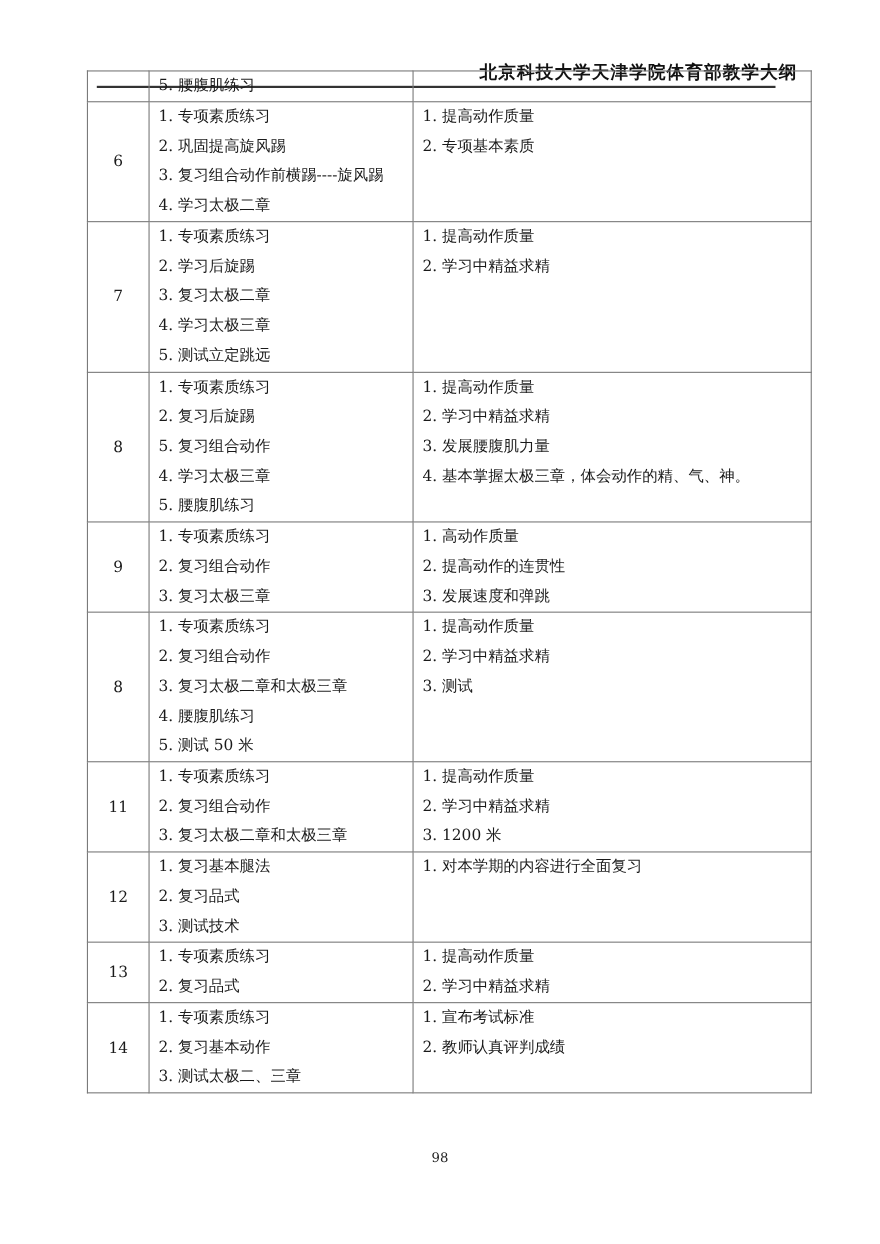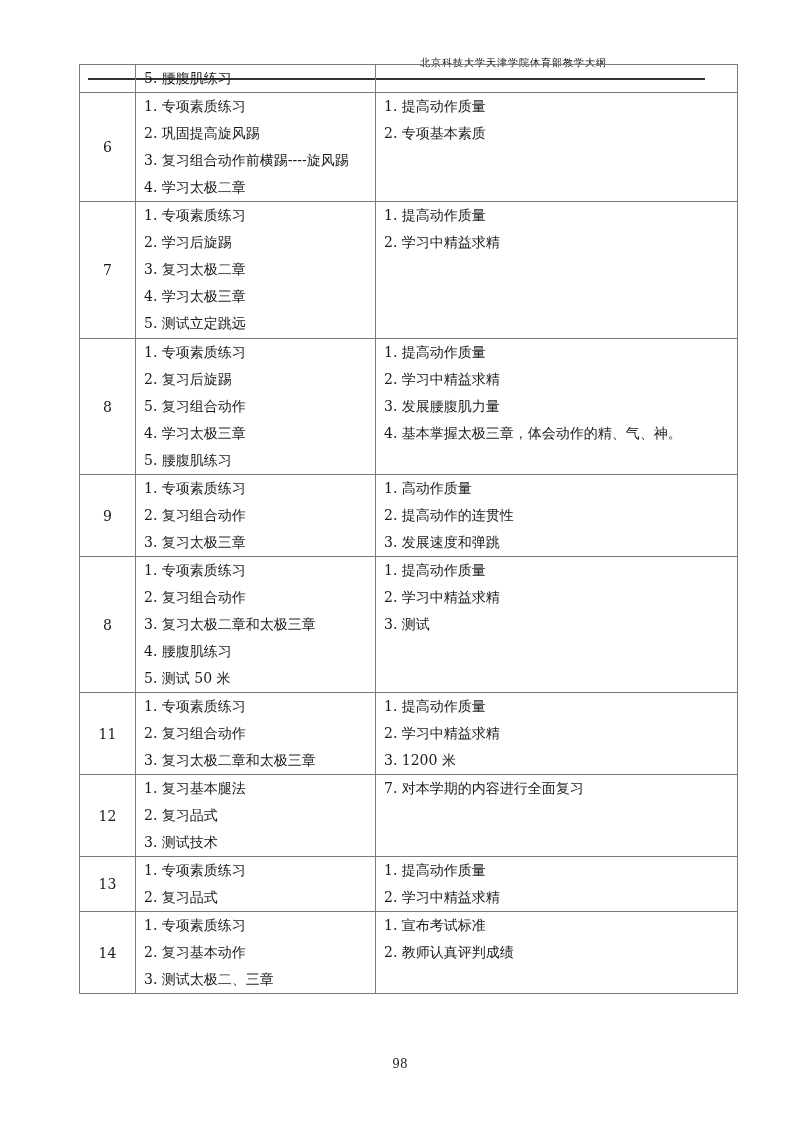--- a/index.html
+++ b/index.html
@@ -2,23 +2,23 @@
 <html><head>
 <meta charset="utf-8">
 <style>
   html, body { margin: 0; padding: 0; background: #ffffff; }
   body {
     width: 800px; height: 1131px; position: relative; overflow: hidden;
     font-family: "DejaVu Serif", "Liberation Serif", serif;
     color: #1a1a1a;
   }
   .running-header {
-    position: absolute; left: 420px; top: 56px;
+    position: absolute; left: 436px; top: 56px;
     font-family: "DejaVu Sans", "Liberation Sans", sans-serif;
-    font-weight: normal; font-size: 10px; letter-spacing: 1px; color: #111;
+    font-weight: bold; font-size: 16px; letter-spacing: 1px; color: #111;
     white-space: nowrap;
   }
   .header-rule {
     position: absolute; left: 88px; top: 78px; width: 617px; height: 2px;
     background: #333;
   }
   .syllabus-table {
     position: absolute; left: 79px; top: 64px; width: 658px;
     border-collapse: collapse; table-layout: fixed;
   }
@@ -34,21 +34,21 @@
   .week-cell {
     text-align: center; vertical-align: middle !important;
     font-size: 14px;
   }
   .line {
     height: 27px; line-height: 27px;
     padding-left: 8px; white-space: nowrap;
   }
   .page-number {
     position: absolute; top: 1045px; left: 0; width: 800px; text-align: center;
-    font-size: 12px; color: #222; margin-top: 12px;
+    font-size: 12px; color: #222;
   }
 </style>
 </head>
 <body>
 
 <div class="running-header">北京科技大学天津学院体育部教学大纲</div>
 <div class="header-rule"></div>
 
 <table class="syllabus-table">
   <colgroup>
@@ -150,21 +150,21 @@
         </td>
       </tr>
       <tr style="height: 80px;">
         <td class="week-cell">12</td>
         <td>
           <div class="line">1. 复习基本腿法</div>
           <div class="line">2. 复习品式</div>
           <div class="line">3. 测试技术</div>
         </td>
         <td>
-          <div class="line">7. 对本学期的内容进行全面复习</div>
+          <div class="line">1. 对本学期的内容进行全面复习</div>
         </td>
       </tr>
       <tr style="height: 55px;">
         <td class="week-cell">13</td>
         <td>
           <div class="line">1. 专项素质练习</div>
           <div class="line">2. 复习品式</div>
         </td>
         <td>
           <div class="line">1. 提高动作质量</div>

